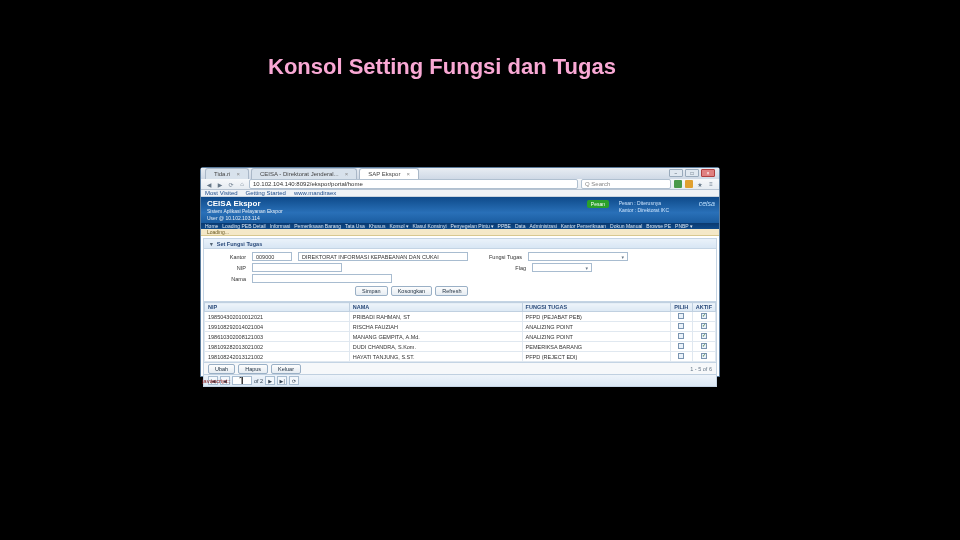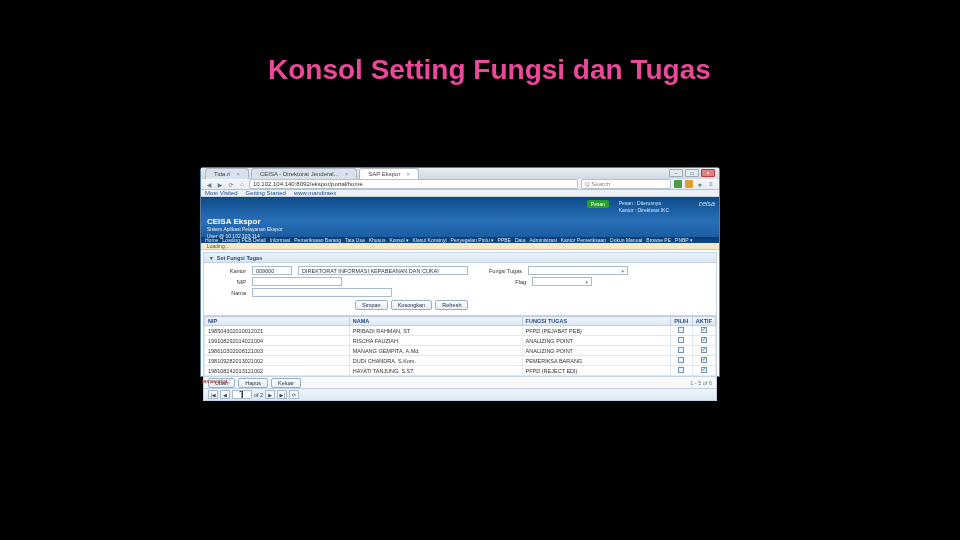--- a/index.html
+++ b/index.html
@@ -8,22 +8,22 @@
     height: 540px;
     background: #000;
     font-family: Arial, sans-serif;
     overflow: hidden;
     position: relative;
   }
   .slide-title {
     position: absolute;
     top: 54px;
     left: 268px;
-    color: #ec4899;
-    font-size: 28px;
+    color: #f9a8d4;
+    font-size: 22px;
     font-weight: bold;
   }
 
   .browser-window {
     position: absolute;
     top: 167px;
     left: 200px;
     width: 520px;
     height: 210px;
     background: #fff;
@@ -113,21 +113,21 @@
     padding:0 4px; gap:8px;
     color:#1a4a8a;
   }
 
   
   .app-header {
     height: 26px;
     background: linear-gradient(#0e4a8a,#2970b8 60%,#1a5ca0);
     position:relative;
     color:#fff;
-    padding:20px 6px;
+    padding:2px 6px;
   }
   .app-title { font-size:8px; font-weight:bold; }
   .app-sub { font-size:5px; opacity:.9; }
   .app-user { font-size:5px; opacity:.9; margin-top:1px;}
   .app-badge {
     position:absolute; right:110px; top:3px;
     background:#2aa02a; color:#fff; font-size:5px;
     padding:1px 4px; border-radius:2px;
   }
   .app-info { position:absolute; right:50px; top:3px; font-size:5px; line-height:7px; color:#cfe6ff;}

